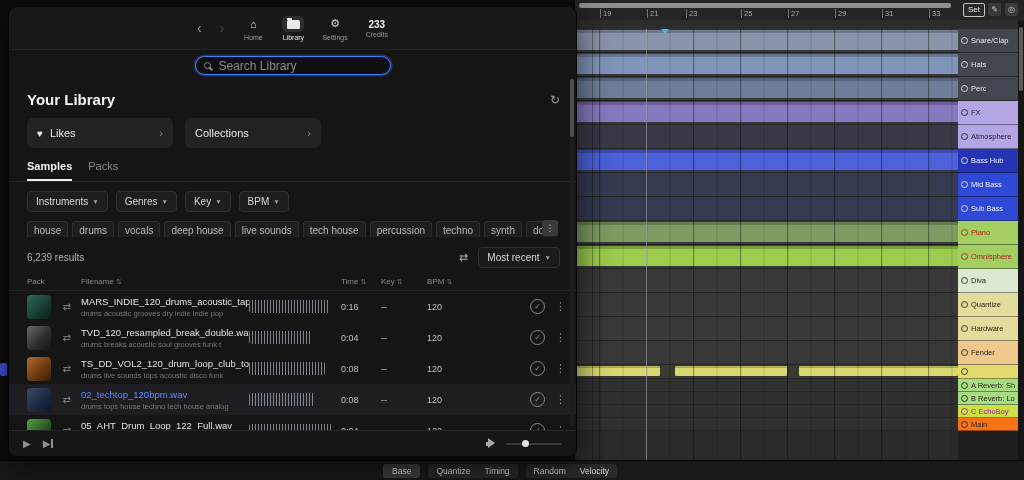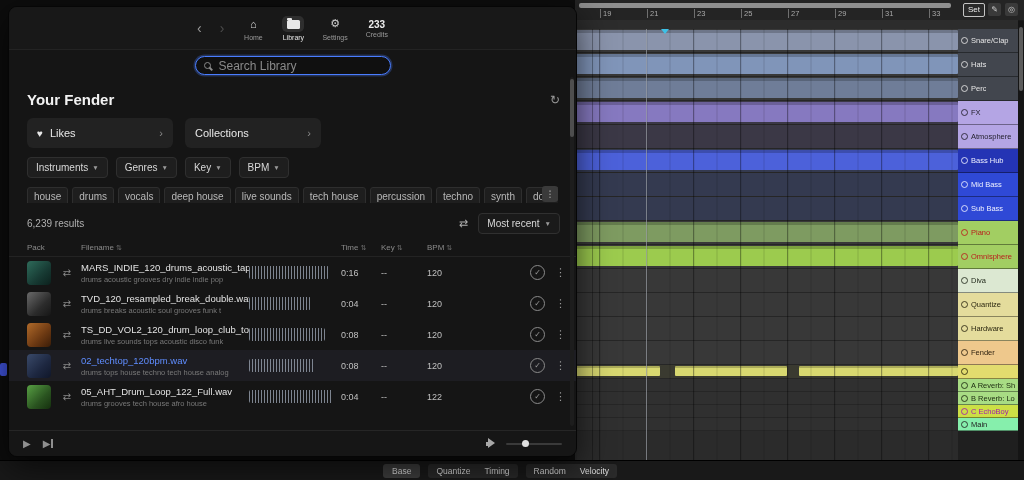--- a/index.html
+++ b/index.html
@@ -4,21 +4,21 @@
 <style>
   html,body{margin:0;padding:0;background:#0d0d0d;}
   .stage{position:relative;width:1024px;height:480px;background:#0d0d0d;overflow:hidden;
          font-family:"Liberation Sans",sans-serif;-webkit-font-smoothing:antialiased;}
 
   
   .daw{position:absolute;left:575px;top:0;width:449px;height:480px;background:#303030;}
   .ruler{position:absolute;left:0;right:0;top:0;height:20px;background:#242424;border-bottom:1px solid #1a1a1a;}
   .overview{position:absolute;left:4px;top:3px;width:372px;height:5px;background:#8f8f8f;border-radius:2px;}
   .tick{position:absolute;top:9px;font-size:7.5px;color:#a8a8a8;border-left:1px solid #6f6f6f;padding-left:2px;line-height:9px;}
-  .k0{left:25px}.k1{left:72px}.k2{left:119px}.k3{left:166px}.k4{left:213px}.k5{left:260px}.k6{left:307px}.k7{left:354px}
+  .k0{left:25px}.k1{left:72px}.k2{left:111px}.k3{left:166px}.k4{left:213px}.k5{left:260px}.k6{left:307px}.k7{left:354px}
   .setchip{position:absolute;left:388px;top:3px;height:12px;padding:0 4px;border:1px solid #c4c4c4;border-radius:2px;
            color:#ececec;font-size:8px;line-height:12px;background:#2a2a2a;}
   .icochip{position:absolute;top:3px;width:13px;height:13px;background:#3a3a3a;border-radius:2px;color:#c8c8c8;
            font-size:8px;text-align:center;line-height:13px;}
   .ich1{left:413px}.ich2{left:430px}
   .scrubgap{position:absolute;left:0;right:6px;top:20px;height:9px;background:#2c2c2c;border-bottom:1px solid #1e1e1e;}
 
   .arrange{position:absolute;left:0;top:29px;width:383px;height:431px;background:#2b2b2b;}
   .lane{position:relative;border-bottom:1px solid #262626;box-sizing:border-box;background:#383838;}
   .h24{height:24px}.h14{height:14px}.h13{height:13px}
@@ -44,21 +44,21 @@
   .t3,.t4{background:#b4a5e4;color:#211f2b}
   .t5{background:#2434b4;color:#eef0ff}
   .t6,.t7{background:#2f49d6;color:#eef0ff}
   .t8,.t9{background:#a2ce62;color:#b91c1c}
   .t10{background:#dce8d2;color:#222a1c}
   .t11,.t12{background:#e4dc9c;color:#2a2610}
   .t13{background:#eec88c;color:#2a1d0c}
   .t14{background:#e2dc6e;color:#2a260c}
   .t15,.t16{background:#a8dc84;color:#1c2a10}
   .t17{background:#ccdf45;color:#a21caf}
-  .t18{background:#86efac;color:#222222}
+  .t18{background:#f97316;color:#222222}
 
   .vscroll{position:absolute;right:0;top:21px;bottom:20px;width:6px;background:#151515;}
   .vthumb{position:absolute;left:1px;top:6px;width:4px;height:64px;background:#5c5c5c;border-radius:2px;}
 
   
   .bbar{position:absolute;left:0;right:0;bottom:0;height:20px;background:#191919;border-top:1px solid #000;
         display:flex;align-items:center;gap:8px;padding-left:383px;box-sizing:border-box;}
   .chip1{background:#3e3e3e;border-radius:3px;padding:2px 9px;font-size:8.5px;color:#dcdcdc;}
   .chipg{background:#2a2a2a;border-radius:3px;padding:2px 8px;font-size:8.5px;color:#dcdcdc;display:flex;gap:14px;}
   .edgeclip{position:absolute;left:0;top:363px;width:7px;height:13px;background:#4256e4;border-radius:2px;}
@@ -358,40 +358,44 @@
     </div>
 
     <div class="srch">
       <div class="spill">
         <span class="mag"></span>
         <input placeholder="Search Library" style="">
       </div>
     </div>
 
     <div class="hrow">
-      <span class="htitle">Your Fender</span>
+      <span class="htitle">Your Library</span>
       <span class="refresh">↻</span>
     </div>
 
     <div class="brow">
       <div class="sbtn w1">
         <span class="lft">
           <span class="heart">♥</span>
           <span>Likes</span>
         </span>
         <span class="chev">›</span>
       </div>
       <div class="sbtn w2">
         <span class="lft">
             <span>Collections</span>
           </span>
         <span class="chev">›</span>
       </div>
     </div>
 
+    <div class="tabs">
+      <span class="tab active">Samples</span>
+      <span class="tab">Packs</span>
+    </div>
 
     <div class="frow">
       <span class="fdd">
           <span>Instruments</span>
           <span class="ddv">▼</span>
         </span>
       <span class="fdd">
           <span>Genres</span>
           <span class="ddv">▼</span>
         </span>

